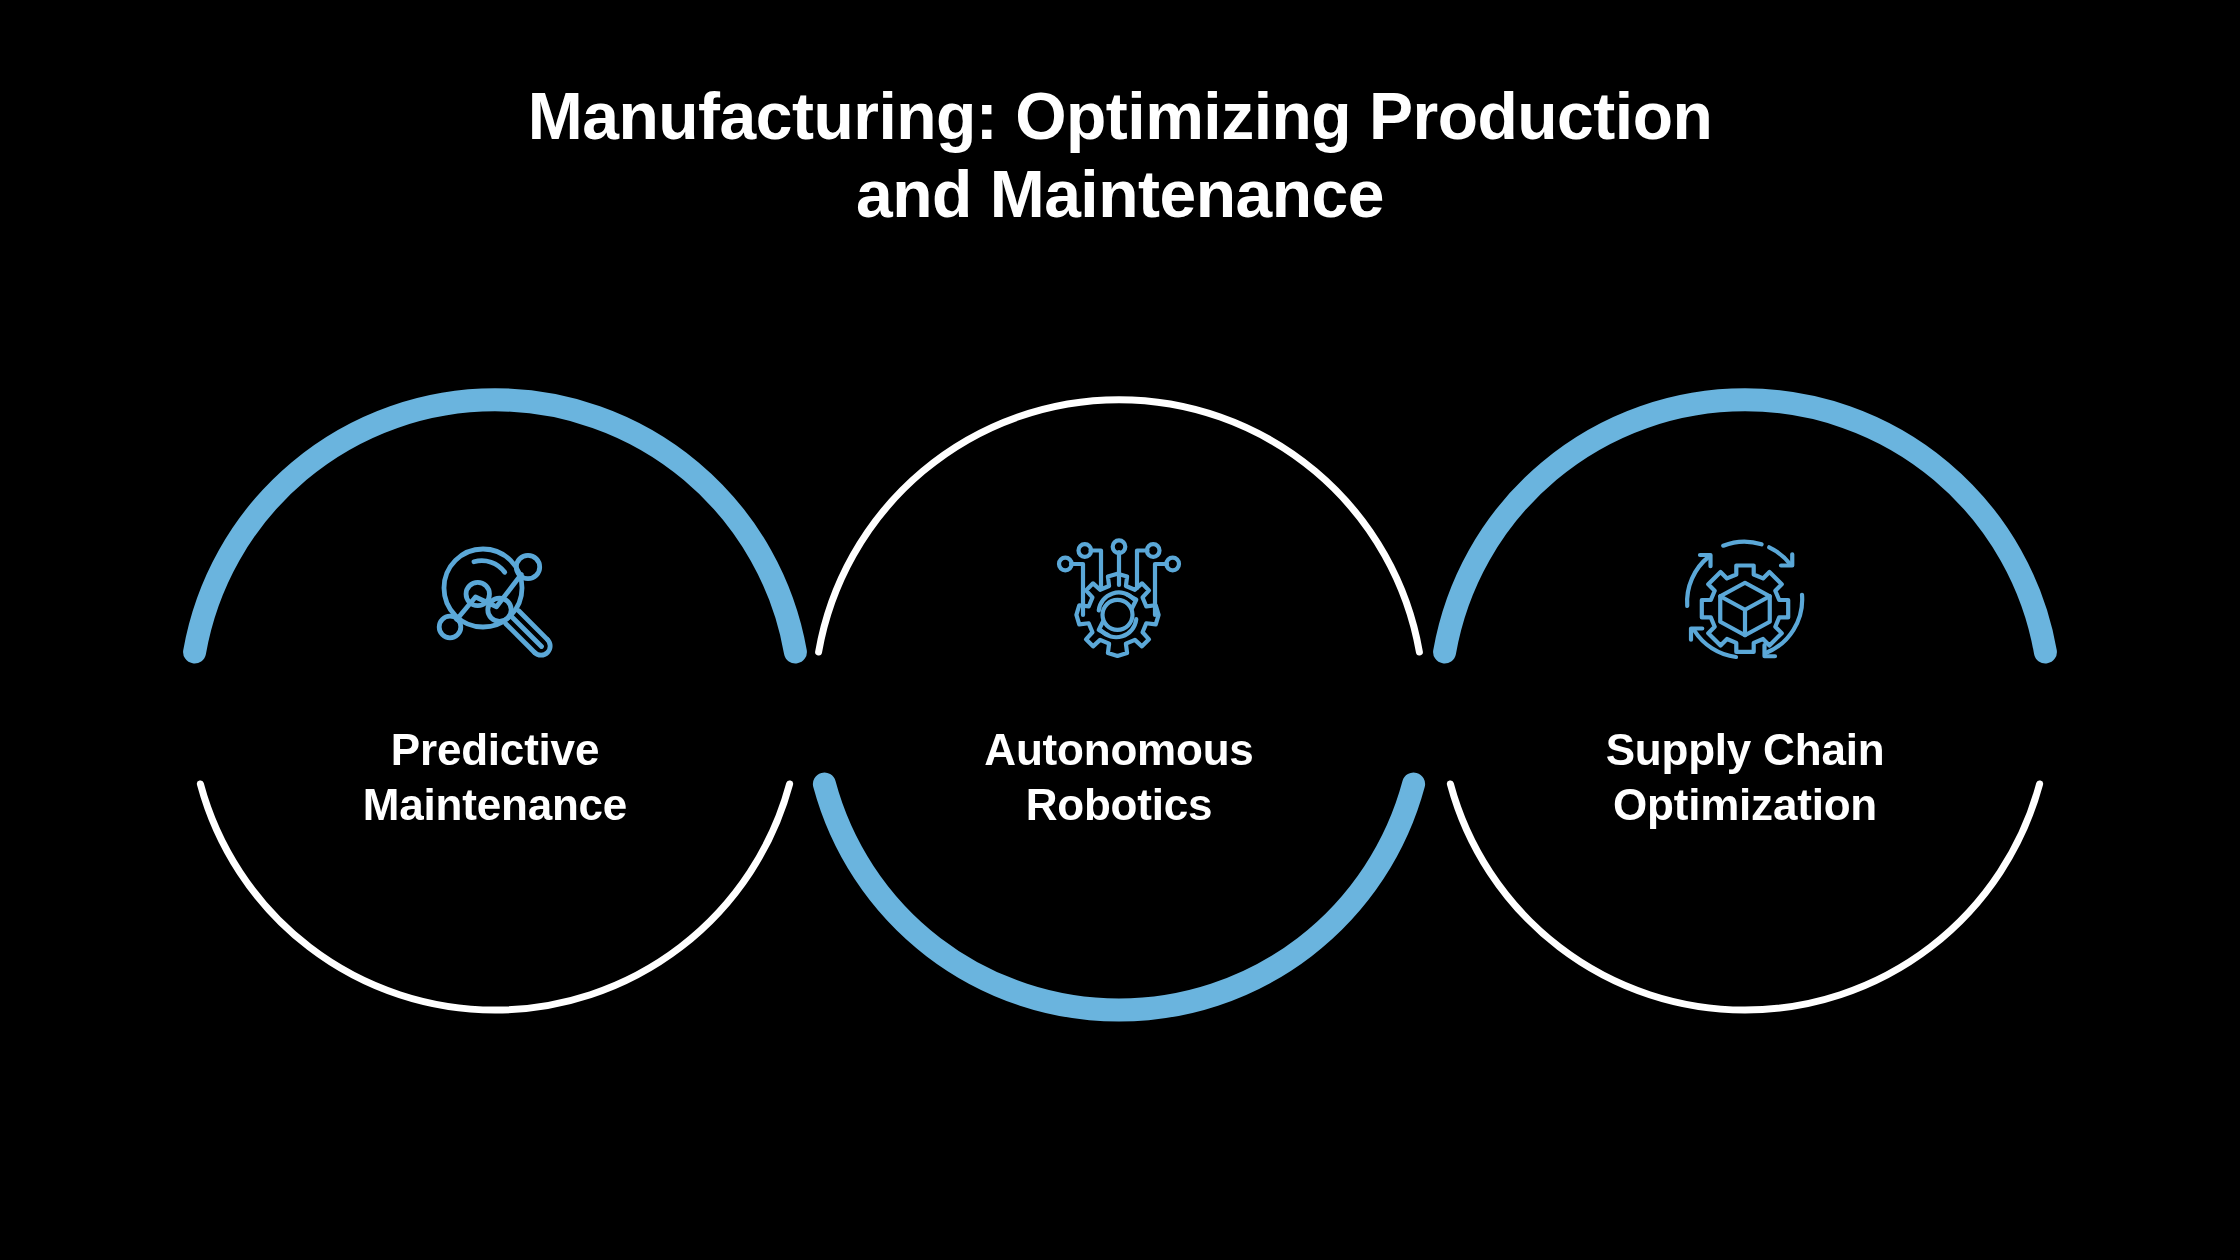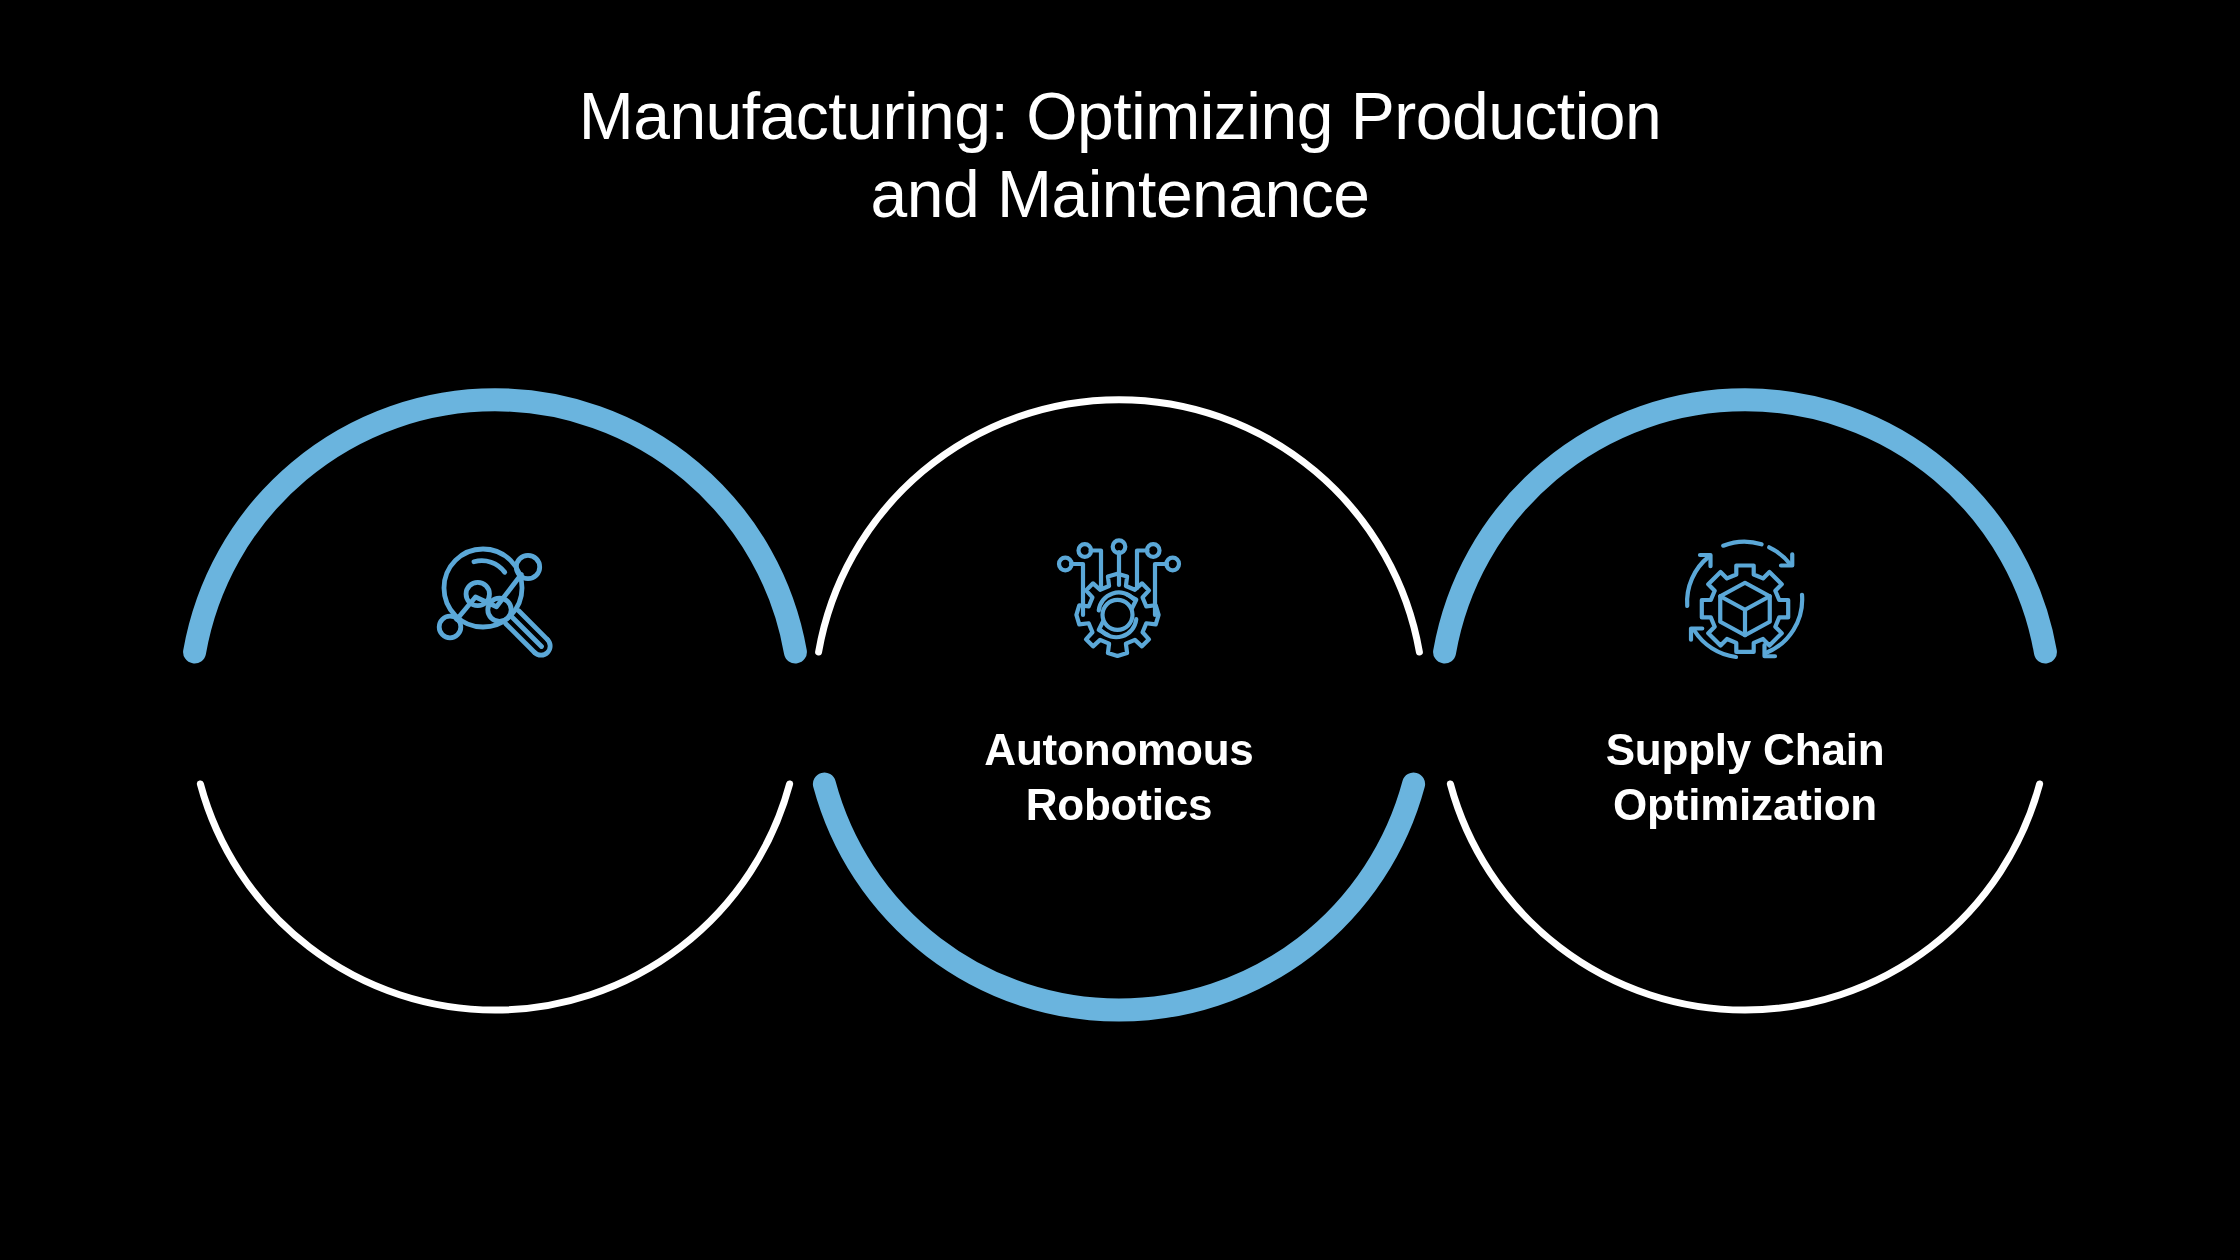--- a/index.html
+++ b/index.html
@@ -12,21 +12,21 @@
   }
   .slide{position:absolute;inset:0;background:#000;}
 
   
   .title{
     position:absolute;
     left:0;right:0;top:78px;
     text-align:center;
     color:#ffffff;
     font-size:66px;
-    font-weight:normal;
+    font-weight:bold;
     line-height:1.18;
     letter-spacing:-0.5px;
     white-space:pre-line;
   }
 
   
   .rings{
     position:absolute;
     left:0;top:0;width:2240px;height:1260px;
     pointer-events:none;
@@ -100,20 +100,22 @@
         <path d="M76.4 85 A 6 6 0 0 0 85 76.4"></path>
 
         <path d="M24.5 63 L37 48 L51 54.5 L67.5 33"></path>
 
         <circle cx="20" cy="68" r="7.2"></circle>
         <circle cx="38.5" cy="46" r="7.8"></circle>
         <circle cx="53" cy="56.5" r="7.8"></circle>
         <circle cx="72" cy="28" r="7.8"></circle>
       </svg>
     </div>
+    <div class="label">Predictive
+Maintenance</div>
   </div>
 
   <div class="card" id="card-2">
     <div class="icon-wrap">
 
       <svg width="150" height="150" viewBox="0 0 100 100" fill="none" stroke="#5BA8D8" stroke-width="2.8" stroke-linecap="round" stroke-linejoin="round">
 
         <path d="M11.5 54 A 38.5 38.5 0 0 1 26.0 21.0"></path>
         <path d="M20.0 20.0 L27.0 20.0 L27.0 27.5"></path>
 

